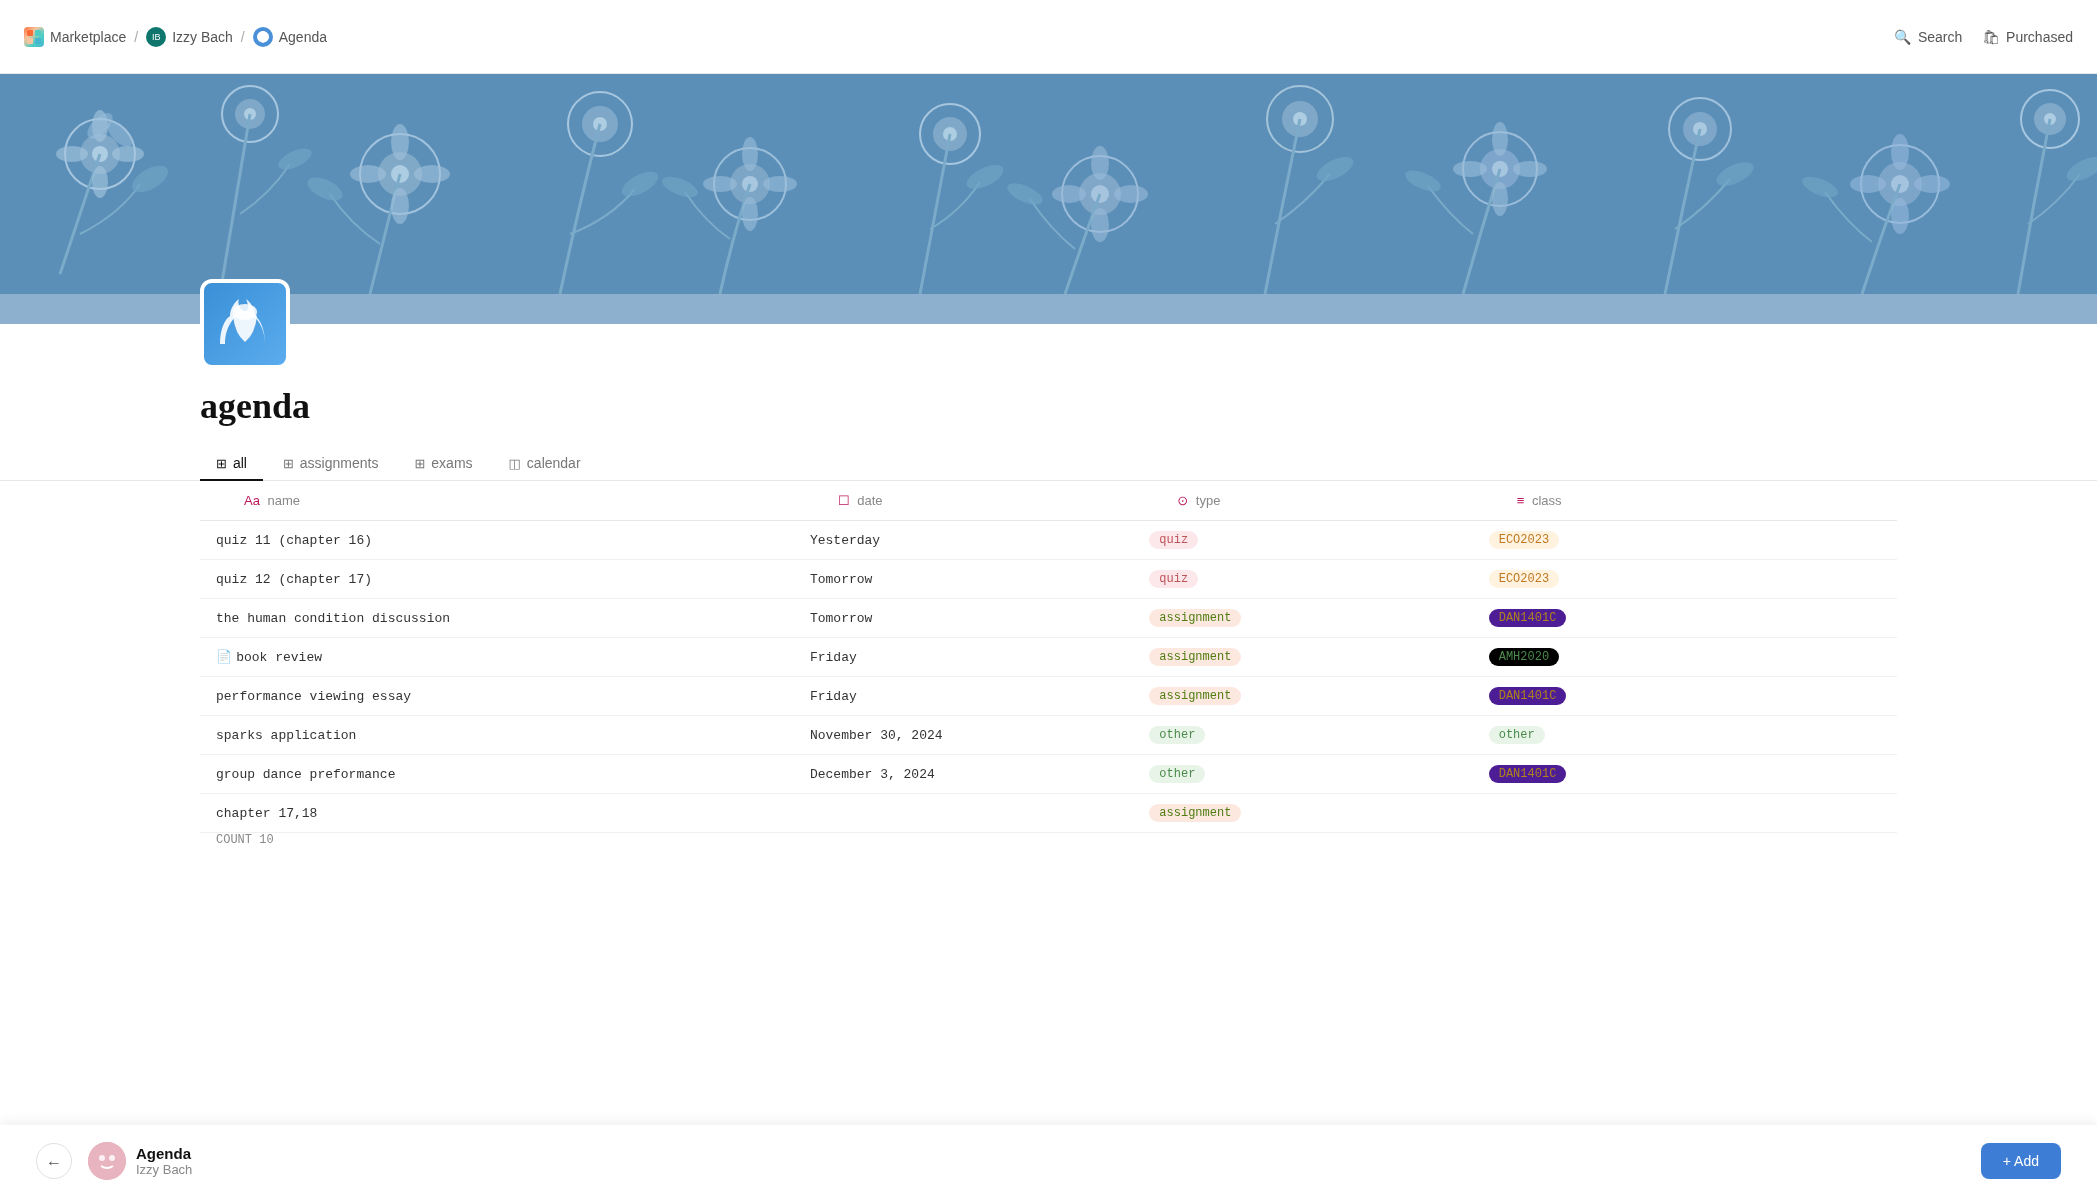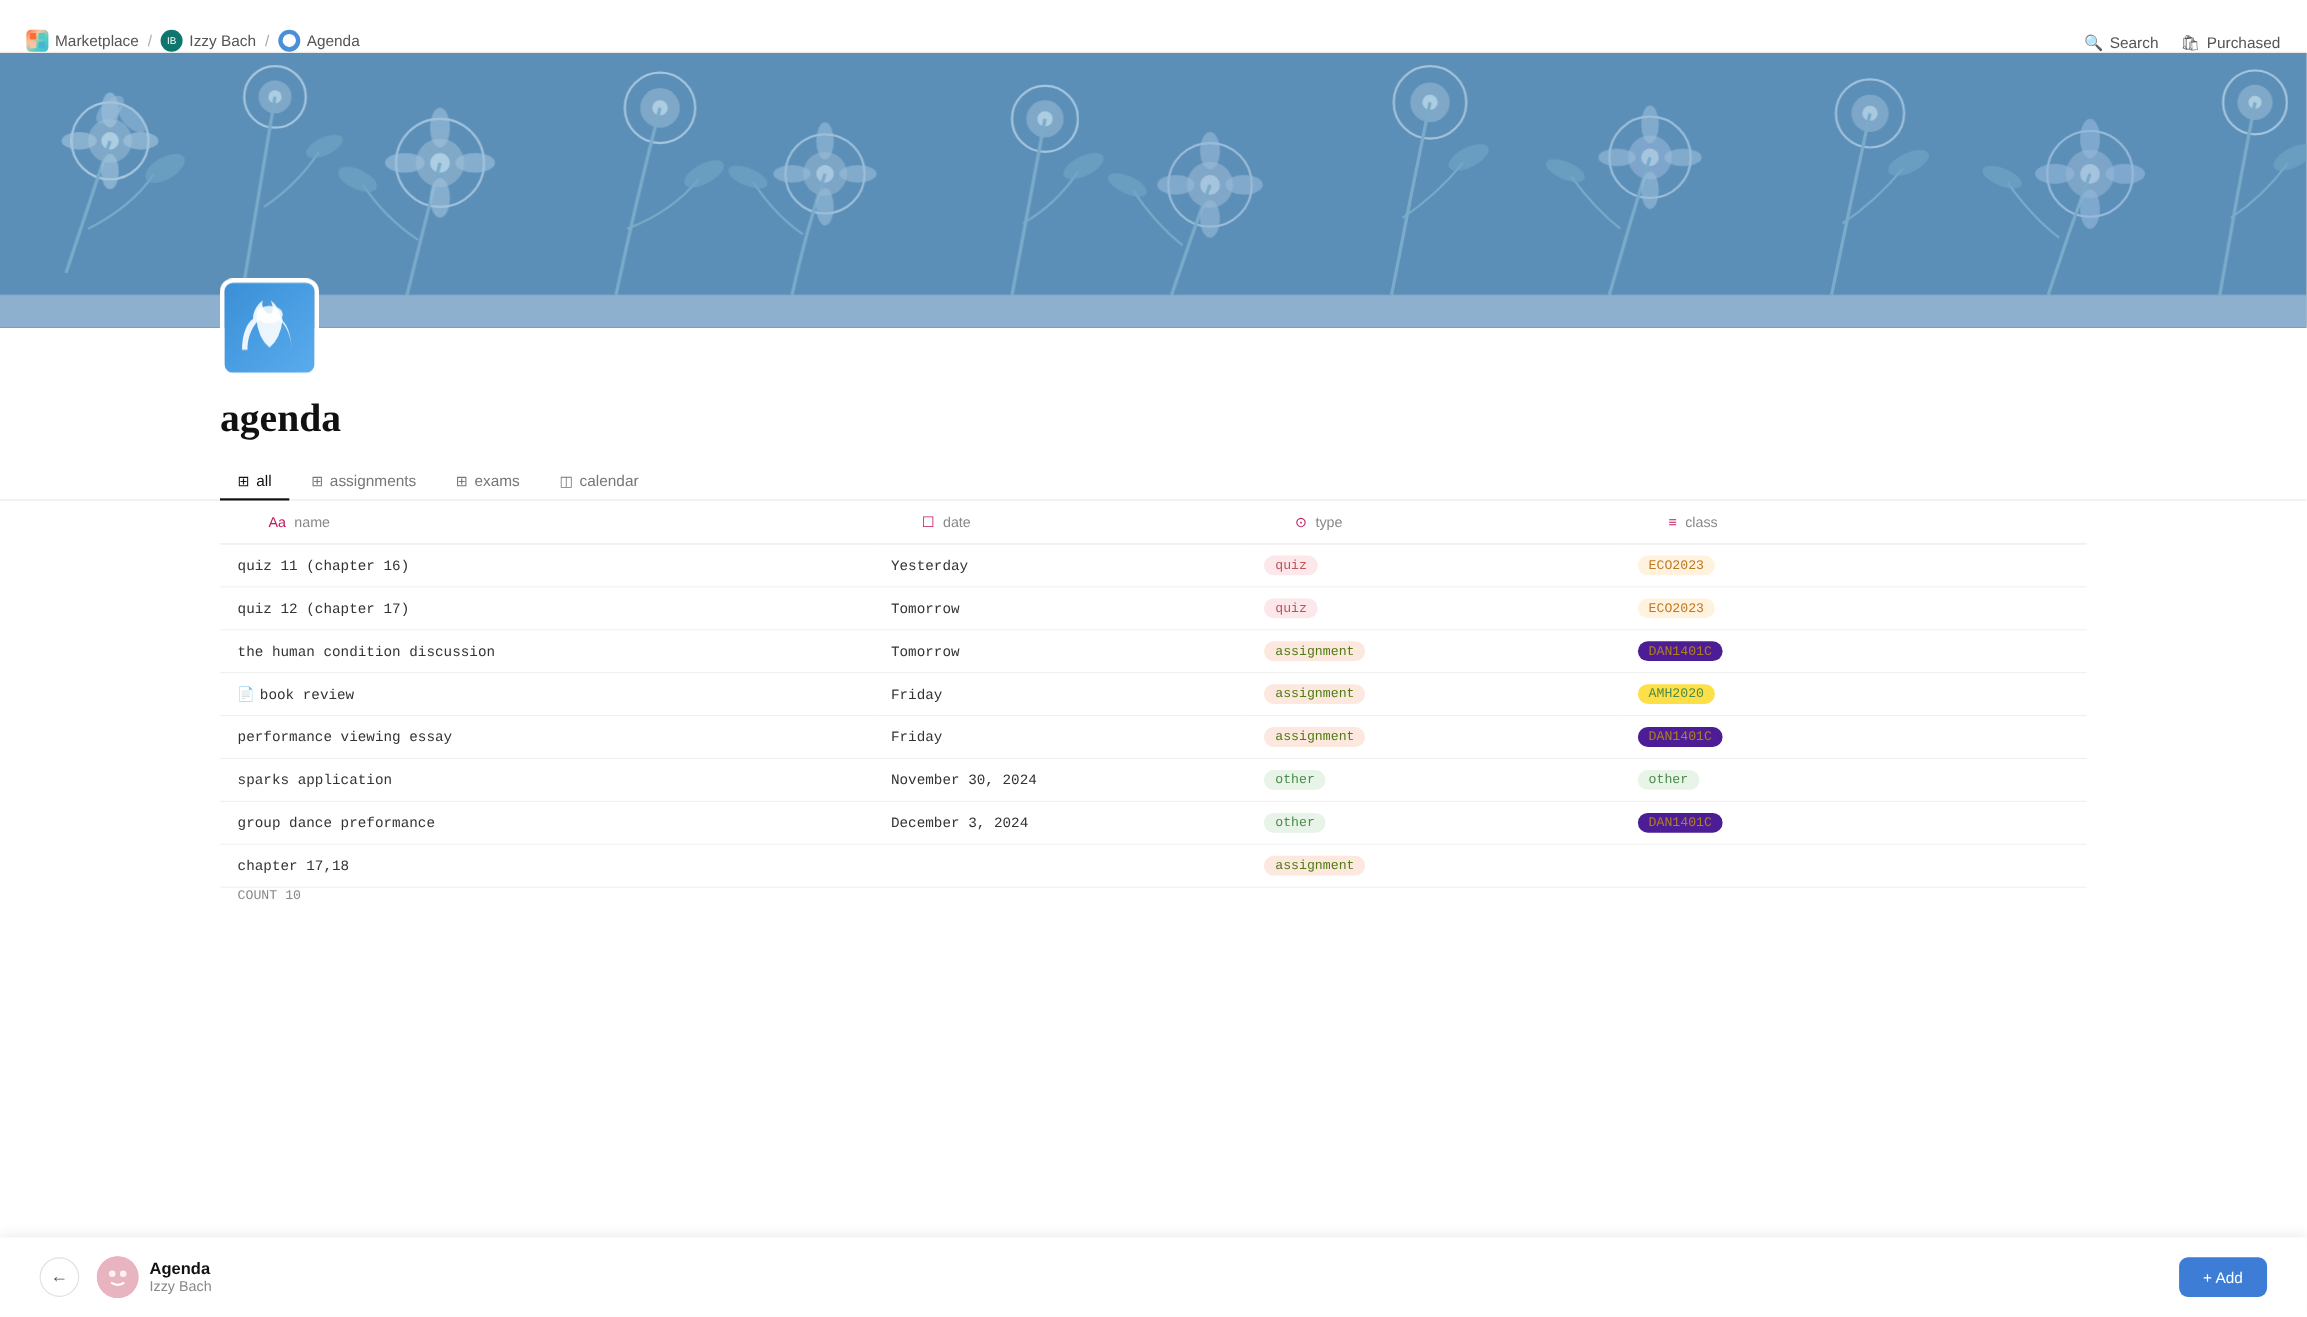--- a/index.html
+++ b/index.html
@@ -1,21 +1,21 @@
 <!DOCTYPE html>
 <html><head>
   <meta charset="utf-8">
   <style>
     * { margin: 0; padding: 0; box-sizing: border-box; }
     body { font-family: -apple-system, BlinkMacSystemFont, 'Segoe UI', sans-serif; background: #fff; overflow-x: hidden; }
 
     
     .top-nav {
-      display: flex; align-items: flex-end; justify-content: space-between;
-      padding: 0 24px; height: 48px; background: #fff;
+      display: flex; align-items: center; justify-content: space-between;
+      padding: 0 24px; height: 74px; background: #fff;
       border-bottom: 1px solid #e8e8e8; position: relative; z-index: 10;
     }
     .nav-left { display: flex; align-items: center; gap: 8px; }
     .nav-breadcrumb-item { display: flex; align-items: center; gap: 6px; cursor: pointer; font-size: 14px; color: #555; }
     .nav-sep { color: #aaa; font-size: 14px; }
     .nav-right { display: flex; align-items: center; gap: 20px; }
     .nav-right-item { display: flex; align-items: center; gap: 6px; font-size: 14px; color: #555; cursor: pointer; }
 
     
     .icon-marketplace { width: 20px; height: 20px; background: linear-gradient(135deg, #ff6b35, #f7c59f, #4ecdc4, #45b7d1); border-radius: 4px; display: flex; align-items: center; justify-content: center; font-size: 10px; }
@@ -92,21 +92,21 @@
     .badge-assignment { background: #fde8e0; color: #4d7c0f; }
     .badge-other { background: #e8f4e8; color: #4a8a4a; }
 
     
     .class-badge {
       display: inline-flex; align-items: center; padding: 2px 10px;
       border-radius: 12px; font-size: 12px; font-family: 'Courier New', monospace;
     }
     .class-eco { background: #fff3e0; color: #c07820; }
     .class-dan { background: #4c1d95; color: #b08020; }
-    .class-amh { background: #fde047; color: #4a8a4a; }
+    .class-amh { background: #000000; color: #4a8a4a; }
     .class-other { background: #e8f4e8; color: #4a8a4a; }
 
     .count-row td { color: #888; font-size: 12px; padding: 0 16px; border-bottom: none; }
 
     
     .bottom-bar {
       position: fixed; bottom: 0; left: 0; right: 0;
       height: 72px; background: #fff;
       display: flex; align-items: center; justify-content: space-between;
       padding: 0 36px;

